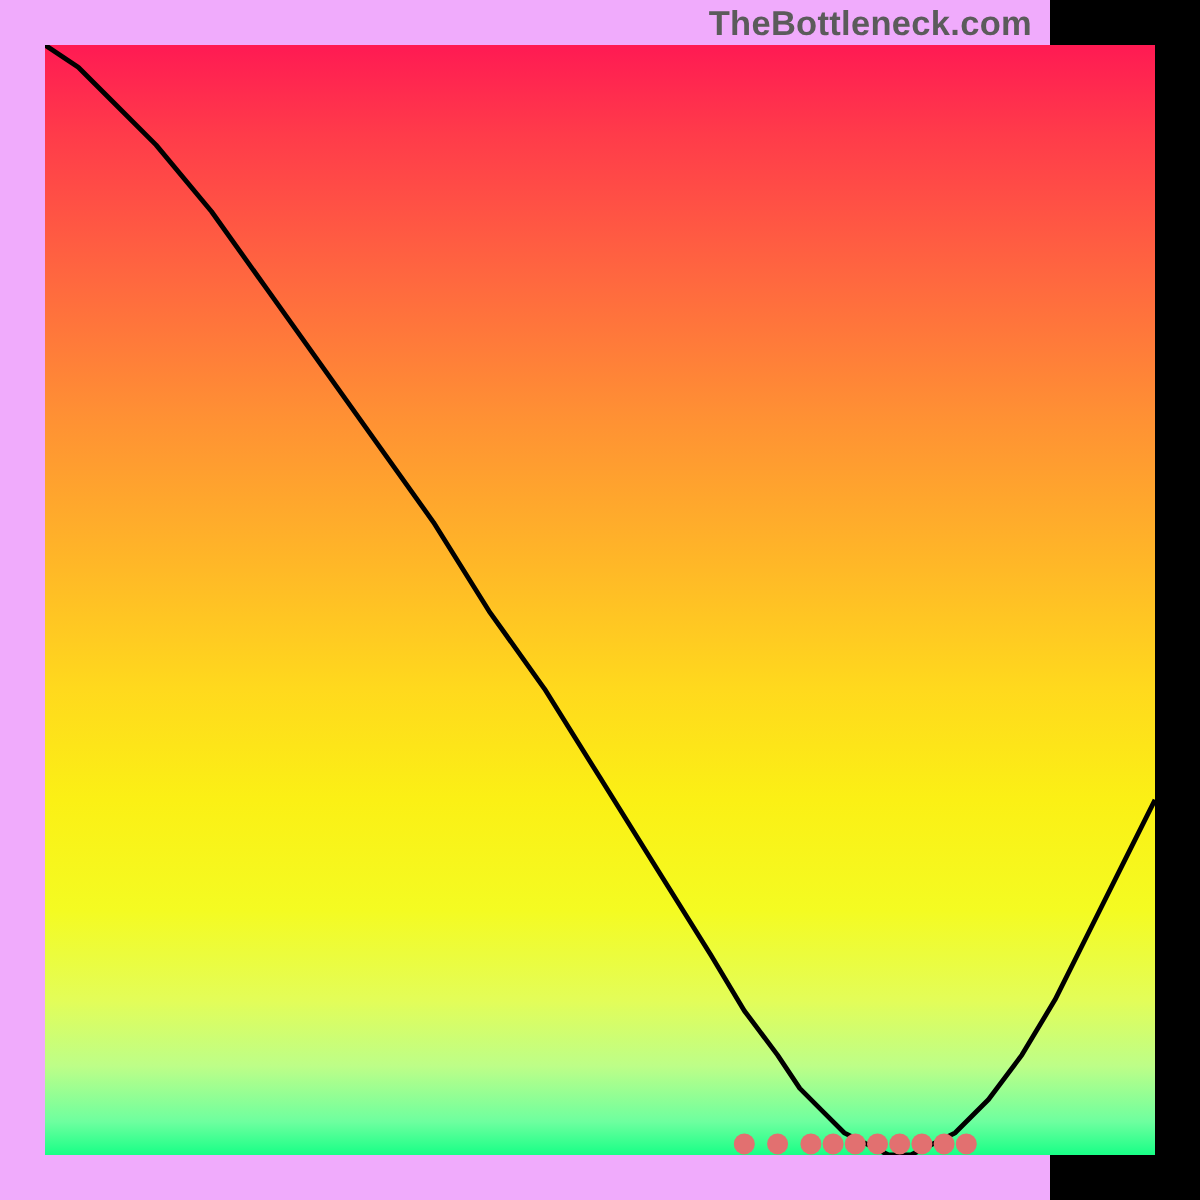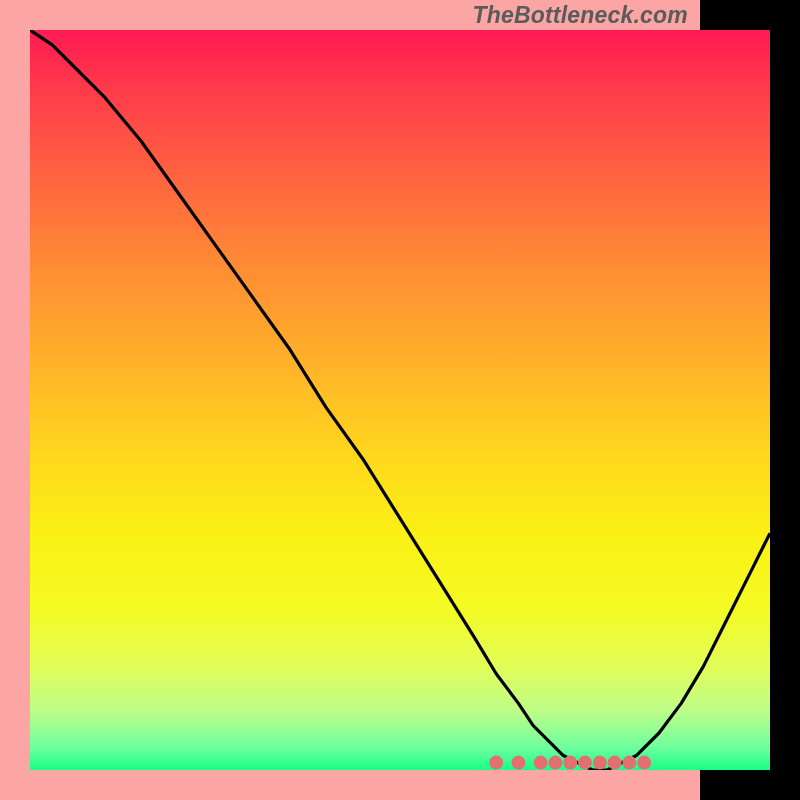--- a/index.html
+++ b/index.html
@@ -8,22 +8,21 @@
     width: 800px;
     height: 800px;
     background: #000;
     overflow: hidden;
     font-family: Arial, Helvetica, sans-serif;
   }
   .frame {
     position: relative;
     width: 700px;
     height: 800px;
-    background: #fca5a5;
-    font-style: italic;
+    background: #f0abfc;
   }
   .watermark {
     position: absolute;
     top: 2px;
     right: 12px;
     color: #5b5b5b;
     font-size: 23px;
     font-weight: bold;
     letter-spacing: 0.2px;
     z-index: 20;

